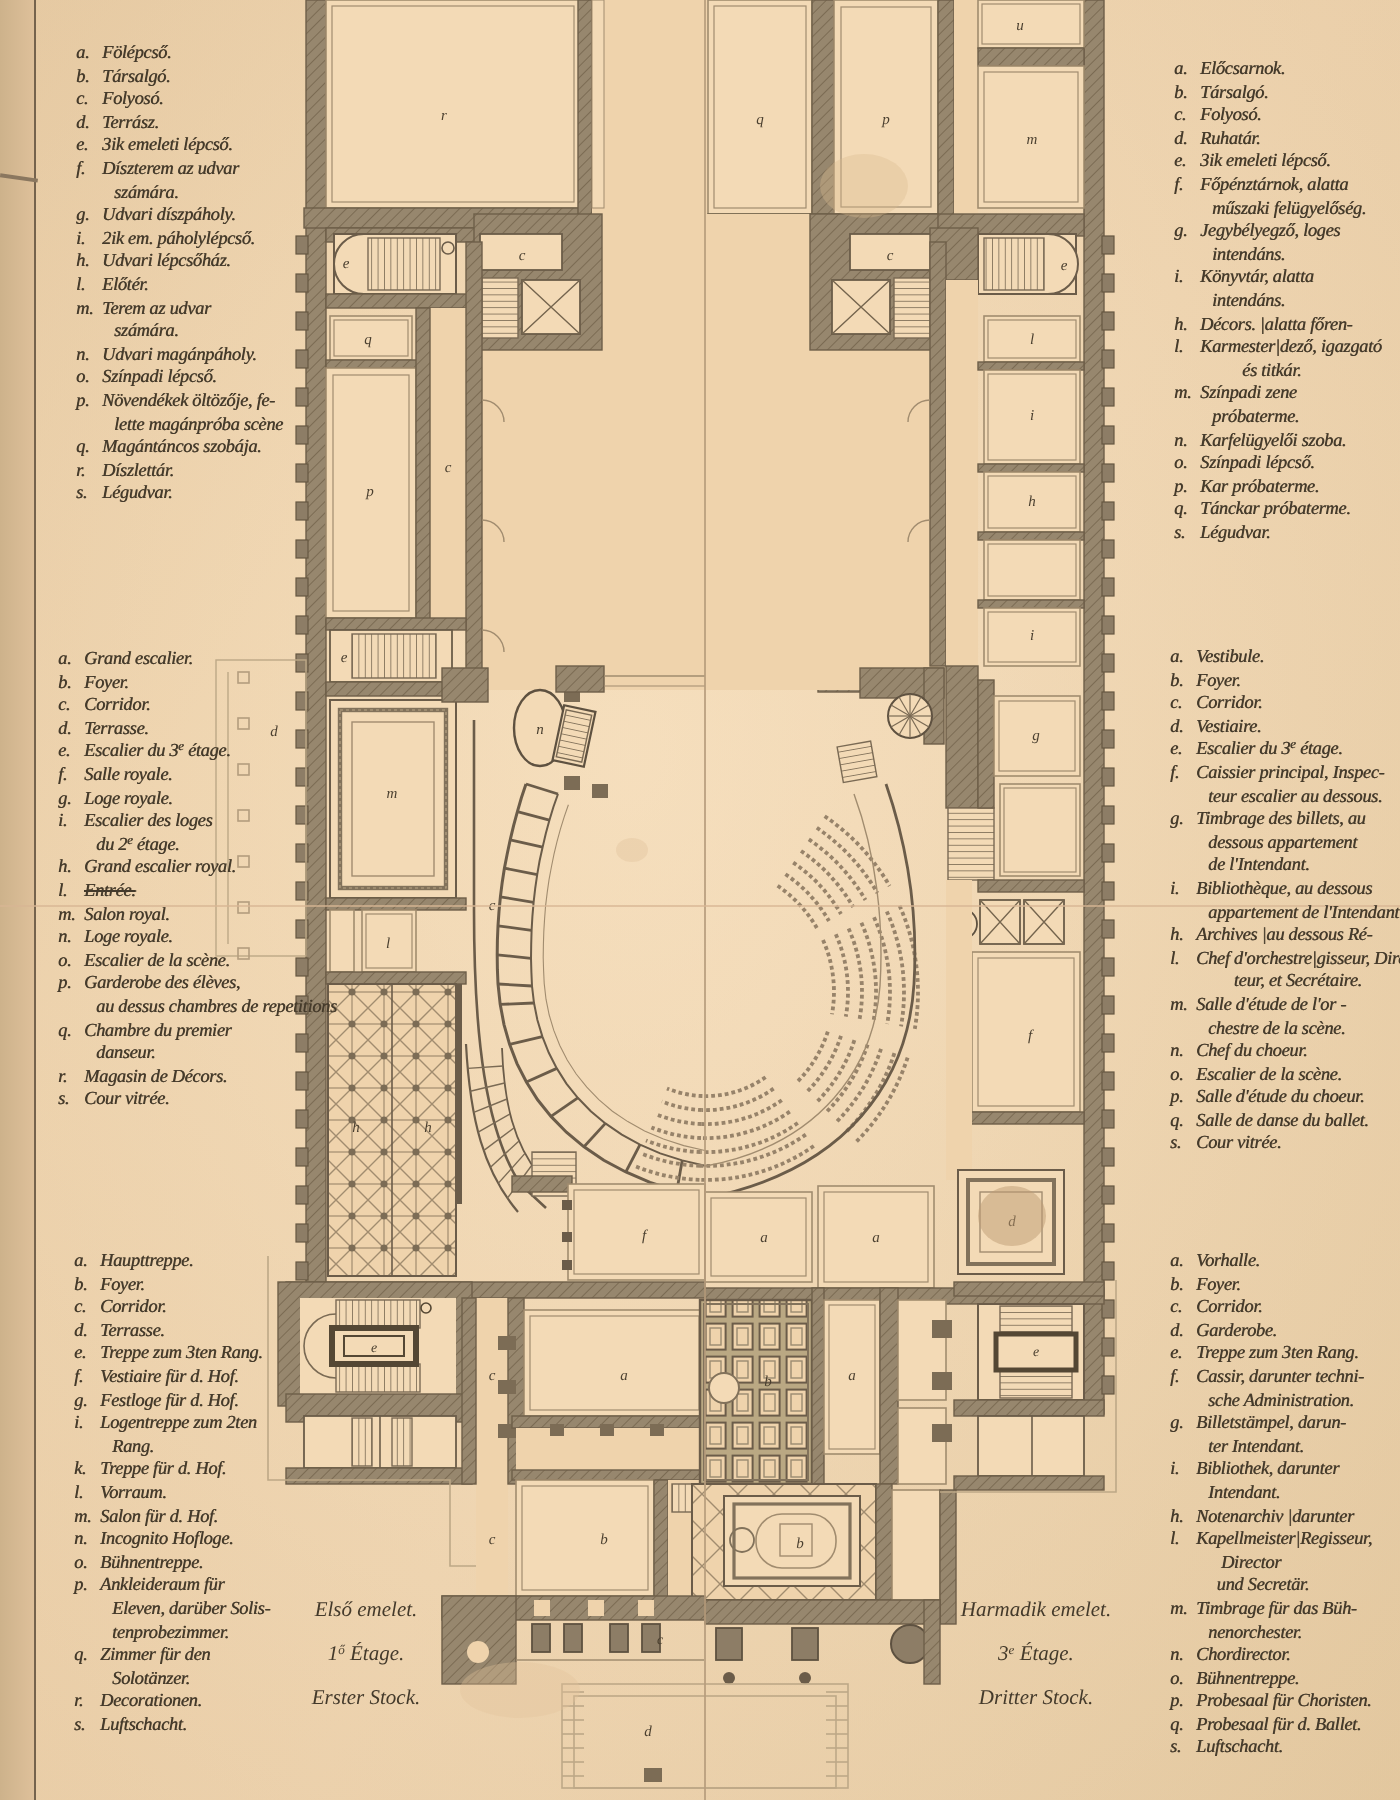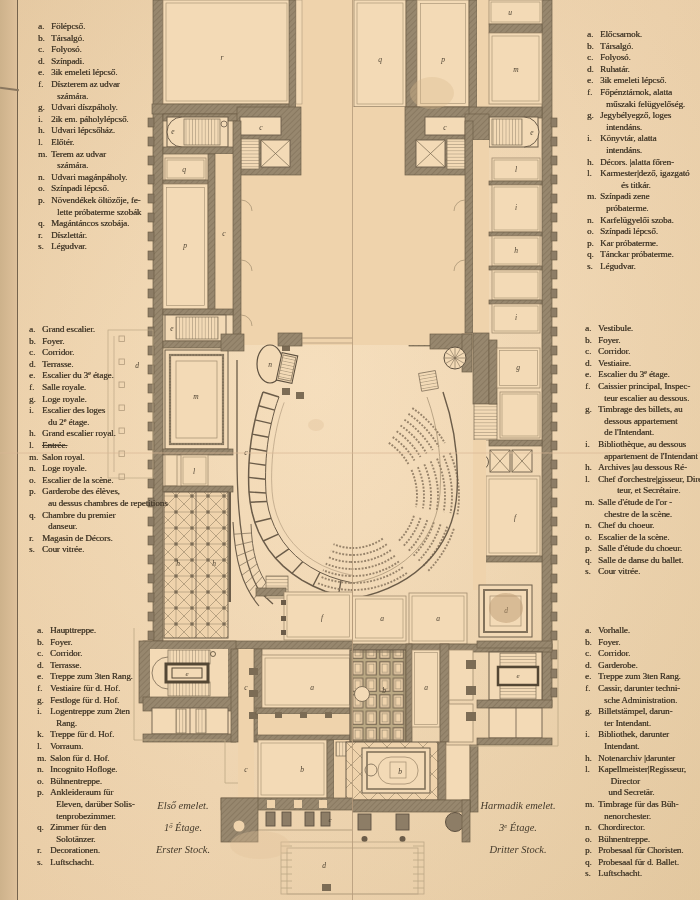--- a/index.html
+++ b/index.html
@@ -1,16 +1,16 @@
 <!DOCTYPE html>
 <html><head><meta charset="utf-8">
 <style>
 html,body{margin:0;padding:0}
 body{width:700px;height:900px;position:relative;overflow:hidden;background:#efd3ac;font-family:"Liberation Serif",serif}
-.leg{position:absolute;color:#443a2b;font-size:9.2px;line-height:11.6px;white-space:nowrap;letter-spacing:-0.15px;text-shadow:0.25px 0 0 #5a4c38}
+.leg{position:absolute;color:#443a2b;font-style:italic;font-size:9.2px;line-height:11.6px;white-space:nowrap;letter-spacing:-0.15px;text-shadow:0.25px 0 0 #5a4c38}
 .ln{height:11.6px}
 .lt{display:inline-block;text-align:left}
 .cont{padding-left:6px}
 sup{font-size:6.5px;vertical-align:baseline;position:relative;top:-3px;line-height:0}
 .cap{position:absolute;color:#443a2b;font-style:italic;font-size:10.5px;line-height:22px;text-align:center;white-space:nowrap}
 s{text-decoration-thickness:1px}
 </style></head>
 <body>
 
 <div style="position:absolute;inset:0;background:linear-gradient(120deg,#e9cca4 0%,#efd3ac 25%,#f1d6b1 55%,#ead0a8 100%)"></div>
@@ -600,34 +600,34 @@
 <ellipse cx="260" cy="845" rx="30" ry="14" fill="#e2c49c" opacity="0.35"></ellipse>
 
 <line x1="352.5" y1="0" x2="352.5" y2="900" stroke="#b79d7d" stroke-width="1" opacity="0.85"></line>
 <line x1="0" y1="453" x2="700" y2="453" stroke="#d8b694" stroke-width="1" opacity="0.7"></line>
   </svg>
 
 <div class="leg" style="left:38px;top:21px">
     <div class="ln"><span class="lt" style="width:13px">a.</span><span>Fölépcső.</span></div>
     <div class="ln"><span class="lt" style="width:13px">b.</span><span>Társalgó.</span></div>
     <div class="ln"><span class="lt" style="width:13px">c.</span><span>Folyosó.</span></div>
-    <div class="ln"><span class="lt" style="width:13px">d.</span><span>Színpadi.</span></div>
+    <div class="ln"><span class="lt" style="width:13px">d.</span><span>Terrász.</span></div>
     <div class="ln"><span class="lt" style="width:13px">e.</span><span>3ik emeleti lépcső.</span></div>
     <div class="ln"><span class="lt" style="width:13px">f.</span><span>Díszterem az udvar</span></div>
     <div class="ln"><span class="lt" style="width:13px"></span><span class="cont">számára.</span></div>
     <div class="ln"><span class="lt" style="width:13px">g.</span><span>Udvari díszpáholy.</span></div>
     <div class="ln"><span class="lt" style="width:13px">i.</span><span>2ik em. páholylépcső.</span></div>
     <div class="ln"><span class="lt" style="width:13px">h.</span><span>Udvari lépcsőház.</span></div>
     <div class="ln"><span class="lt" style="width:13px">l.</span><span>Előtér.</span></div>
     <div class="ln"><span class="lt" style="width:13px">m.</span><span>Terem az udvar</span></div>
     <div class="ln"><span class="lt" style="width:13px"></span><span class="cont">számára.</span></div>
     <div class="ln"><span class="lt" style="width:13px">n.</span><span>Udvari magánpáholy.</span></div>
     <div class="ln"><span class="lt" style="width:13px">o.</span><span>Színpadi lépcső.</span></div>
     <div class="ln"><span class="lt" style="width:13px">p.</span><span>Növendékek öltözője, fe-</span></div>
-    <div class="ln"><span class="lt" style="width:13px"></span><span class="cont">lette próbaterme szobák</span></div>
+    <div class="ln"><span class="lt" style="width:13px"></span><span class="cont">lette magánpróba scène</span></div>
     <div class="ln"><span class="lt" style="width:13px">q.</span><span>Magántáncos szobája.</span></div>
     <div class="ln"><span class="lt" style="width:13px">r.</span><span>Díszlettár.</span></div>
     <div class="ln"><span class="lt" style="width:13px">s.</span><span>Légudvar.</span></div>
   </div>
 
 <div class="leg" style="left:29px;top:324px">
     <div class="ln"><span class="lt" style="width:13px">a.</span><span>Grand escalier.</span></div>
     <div class="ln"><span class="lt" style="width:13px">b.</span><span>Foyer.</span></div>
     <div class="ln"><span class="lt" style="width:13px">c.</span><span>Corridor.</span></div>
     <div class="ln"><span class="lt" style="width:13px">d.</span><span>Terrasse.</span></div>

